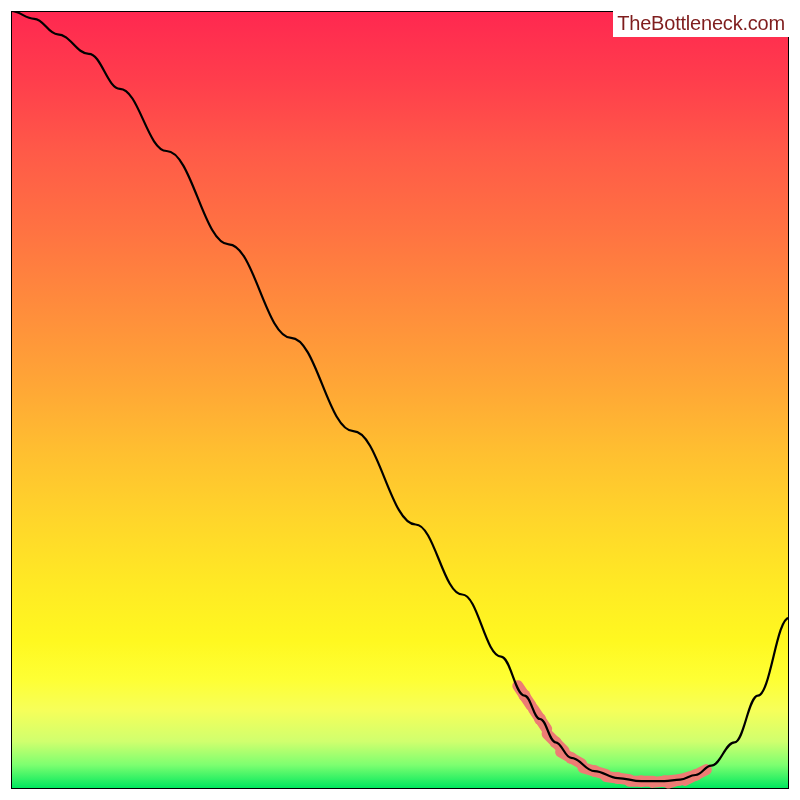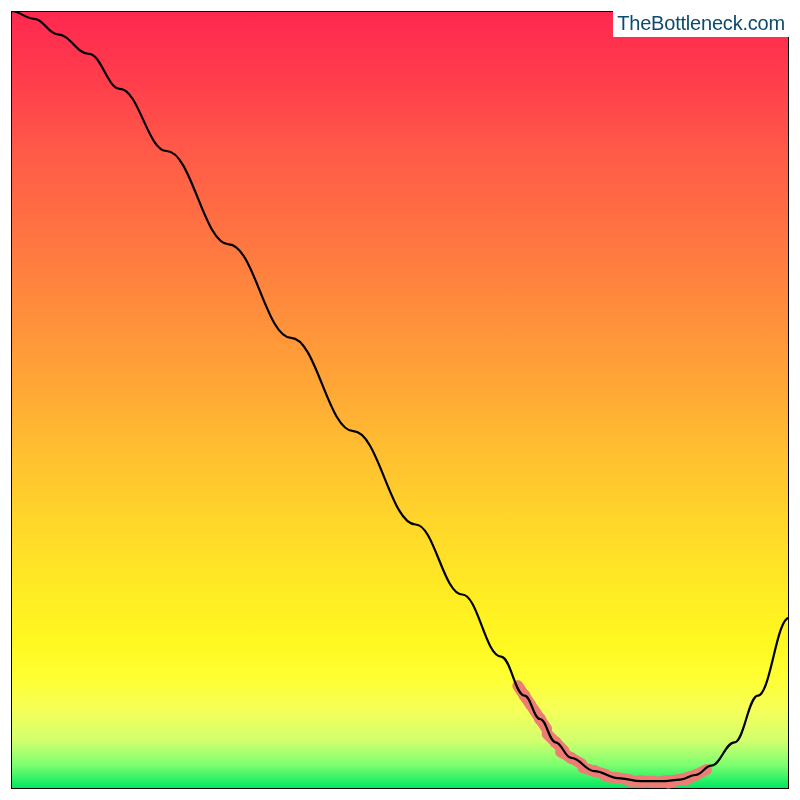--- a/index.html
+++ b/index.html
@@ -42,21 +42,21 @@
       #7eff70 97%,
       #00e85e 100%
     );
   }
   .watermark {
     position: absolute;
     top: 11px;
     right: 11px;
     padding: 0 4px 2px 4px;
     background: #ffffff;
-    color: #0c4a6e;
+    color: #7f1d1d;
     font-size: 20px;
     font-weight: 500;
     letter-spacing: -0.2px;
     line-height: 24px;
     z-index: 5;
   }
   .curve-svg {
     position: absolute;
     left: 11px;
     top: 11px;

